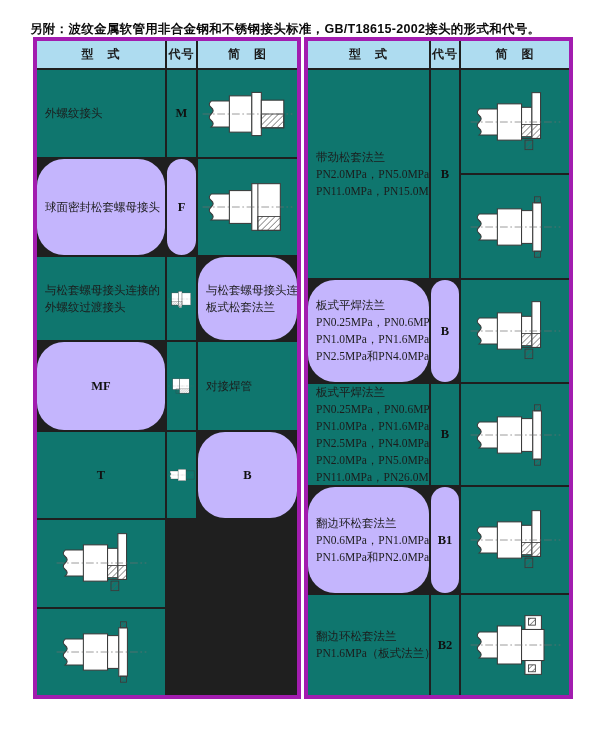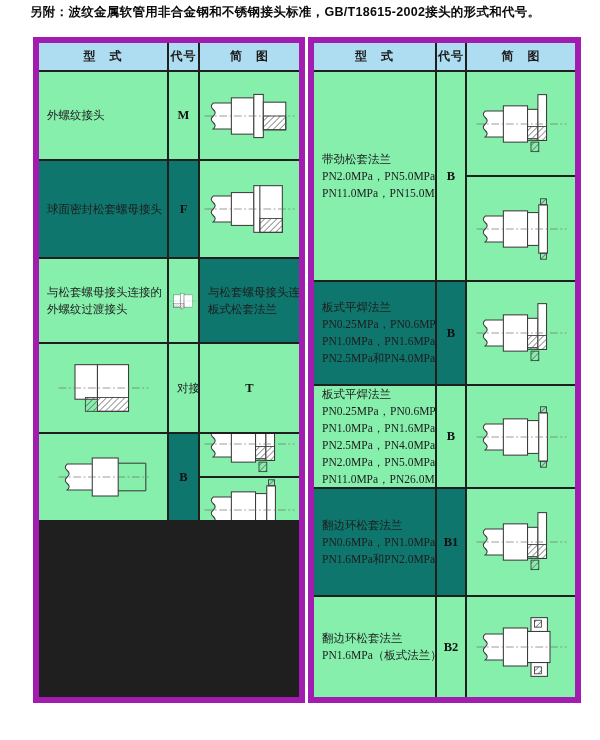--- a/index.html
+++ b/index.html
@@ -1,33 +1,33 @@
 <!DOCTYPE html>
 <html><head>
 <meta charset="utf-8">
 <style>
   html,body{margin:0;padding:0;}
   body{
     width:600px;height:740px;background:#ffffff;position:relative;
     font-family:"Liberation Sans", sans-serif;color:#111;overflow:hidden;
   }
   .title{
-    position:absolute;left:30px;top:4px;font-size:12.5px;font-weight:700;
+    position:absolute;left:30px;top:21px;font-size:12.5px;font-weight:700;
     letter-spacing:.3px;color:#0a0a0a;white-space:nowrap;
   }
   .tables{position:absolute;left:33px;top:37px;display:flex;align-items:flex-start;}
   .half{
-    display:grid;background:#1f1f1f;border:6px solid #a21caf;gap:2px;
+    display:grid;background:#1f1f1f;border:4px solid #a21caf;gap:2px;
   }
   .half + .half{margin-left:3px;}
   .cell{
-    background:#86efac;display:flex;flex-direction:column;justify-content:center;
+    background:#0f766e;display:flex;flex-direction:column;justify-content:center;
     box-sizing:border-box;overflow:hidden;
   }
-  .cell.hl{background:#0f766e;}
+  .cell.hl{background:#c4b5fd;border-radius:27px;}
   .cell.head{
     background:#aedcf0;align-items:center;justify-content:center;
     font-weight:700;font-size:12px;color:#1a1a1a;letter-spacing:1px;white-space:nowrap;
   }
   .cell.type{padding:3px 3px 3px 8px;}
   .type-line{
     font-family:"Liberation Serif", serif;font-size:11.5px;line-height:17px;
     color:#1c1c1c;white-space:nowrap;
   }
   .cell.code{
@@ -114,20 +114,23 @@
             <rect x="18" y="46" width="39" height="14" fill="url(#hatchp)" stroke="#3a3a3a" stroke-width="1"></rect>
             <rect x="46" y="64" width="9" height="6" fill="#fff" stroke="#3a3a3a" stroke-width="1.2"></rect>
             <line x1="3" y1="37" x2="107" y2="37" stroke="#707070" stroke-width="0.8" stroke-dasharray="9 3 2 3"></line>
           </svg>
         </div>
       </div>
       <div class="cell type hl">
         <div class="type-line">与松套螺母接头连接的内</div>
         <div class="type-line">板式松套法兰</div>
       </div>
+      <div class="cell code hl">
+        <span>MF</span>
+      </div>
       <div class="cell diag">
         <div class="diag-sub">
           <svg width="95" height="64" viewBox="0 0 110 74" preserveAspectRatio="xMidYMid meet">
             <rect x="22" y="10" width="26" height="40" fill="#fff" stroke="#3a3a3a" stroke-width="1.2"></rect>
             <rect x="48" y="10" width="36" height="54" fill="#fff" stroke="#3a3a3a" stroke-width="1.2"></rect>
             <rect x="34" y="48" width="50" height="16" fill="url(#hatchp)" stroke="#3a3a3a" stroke-width="1"></rect>
             <line x1="3" y1="37" x2="107" y2="37" stroke="#707070" stroke-width="0.8" stroke-dasharray="9 3 2 3"></line>
           </svg>
         </div>
       </div>

